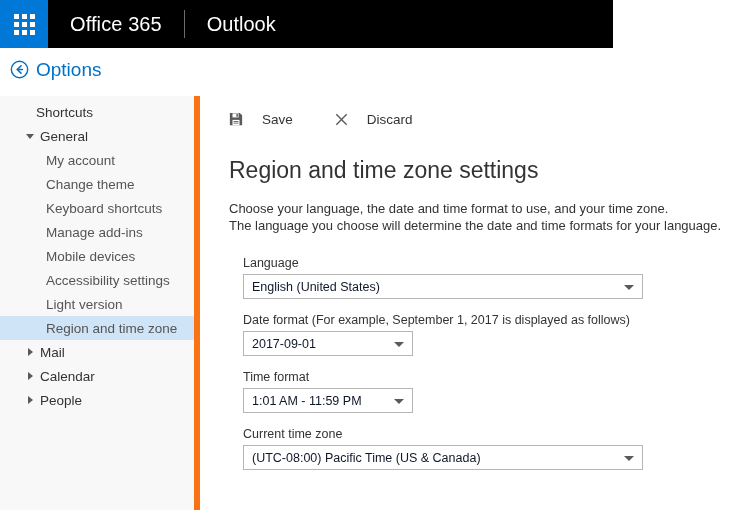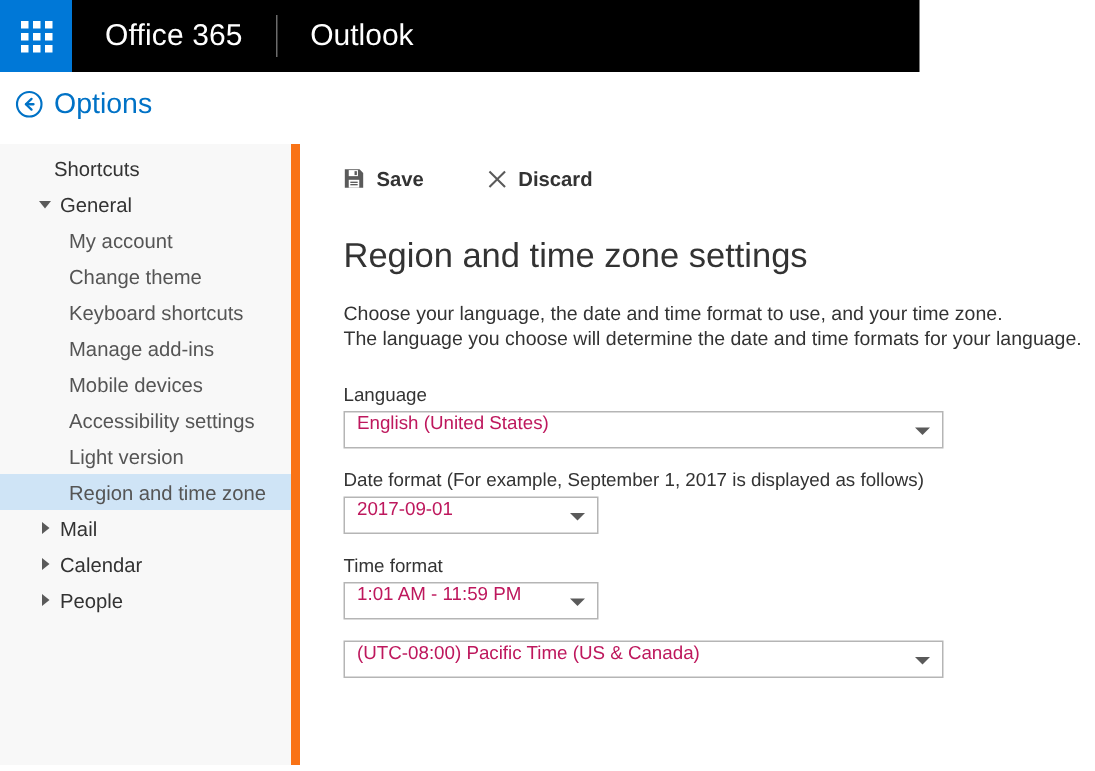--- a/index.html
+++ b/index.html
@@ -156,63 +156,62 @@
   .command-bar {
     display: flex;
     align-items: center;
     gap: 42px;
     height: 22px;
     margin-bottom: 26px;
   }
   .cmd {
     display: flex;
     align-items: center;
-    gap: 8px;
+    gap: 19px;
     cursor: pointer;
     font-size: 13.5px;
     color: #333333;
     white-space: nowrap;
-    font-weight: bold;
   }
   .icon-save { width: 14px; height: 14px; display: block; }
   .icon-discard { width: 13px; height: 13px; display: block; }
 
   .page-heading {
     font-size: 23px;
     font-weight: 400;
     color: #333333;
     margin: 0 0 16px 0;
     line-height: 28px;
     white-space: nowrap;
   }
   .desc {
     font-size: 13px;
     color: #333333;
     line-height: 17px;
     margin: 0 0 22px 0;
   }
   .desc div { white-space: nowrap; }
 
-  .field { margin-bottom: 14px; }
+  .field { margin-bottom: 14px; margin-left: 14px; }
   .field-label {
     font-size: 12.5px;
     color: #333333;
     margin-bottom: 4px;
     white-space: nowrap;
   }
   .combo {
     position: relative;
     height: 25px;
     border: 1px solid #b5b5b5;
     background: #ffffff;
     display: flex;
-    align-items: flex-start;
+    align-items: center;
     padding: 0 24px 0 8px;
     font-size: 12.5px;
-    color: #be185d;
+    color: #0f172a;
     cursor: pointer;
     white-space: nowrap;
     overflow: hidden;
   }
   .combo.wide { width: 400px; }
   .combo.narrow { width: 170px; }
   .combo .caret {
     position: absolute;
     right: 8px;
     top: 50%;
@@ -348,19 +347,20 @@
 
   <div class="field">
     <div class="field-label">Time format</div>
     <div class="combo narrow">
       <span>1:01 AM - 11:59 PM</span>
       <span class="caret"></span>
     </div>
   </div>
 
   <div class="field">
+    <div class="field-label">Current time zone</div>
     <div class="combo wide">
       <span>(UTC-08:00) Pacific Time (US &amp; Canada)</span>
       <span class="caret"></span>
     </div>
   </div>
 
 </div>
 
 </body></html>

